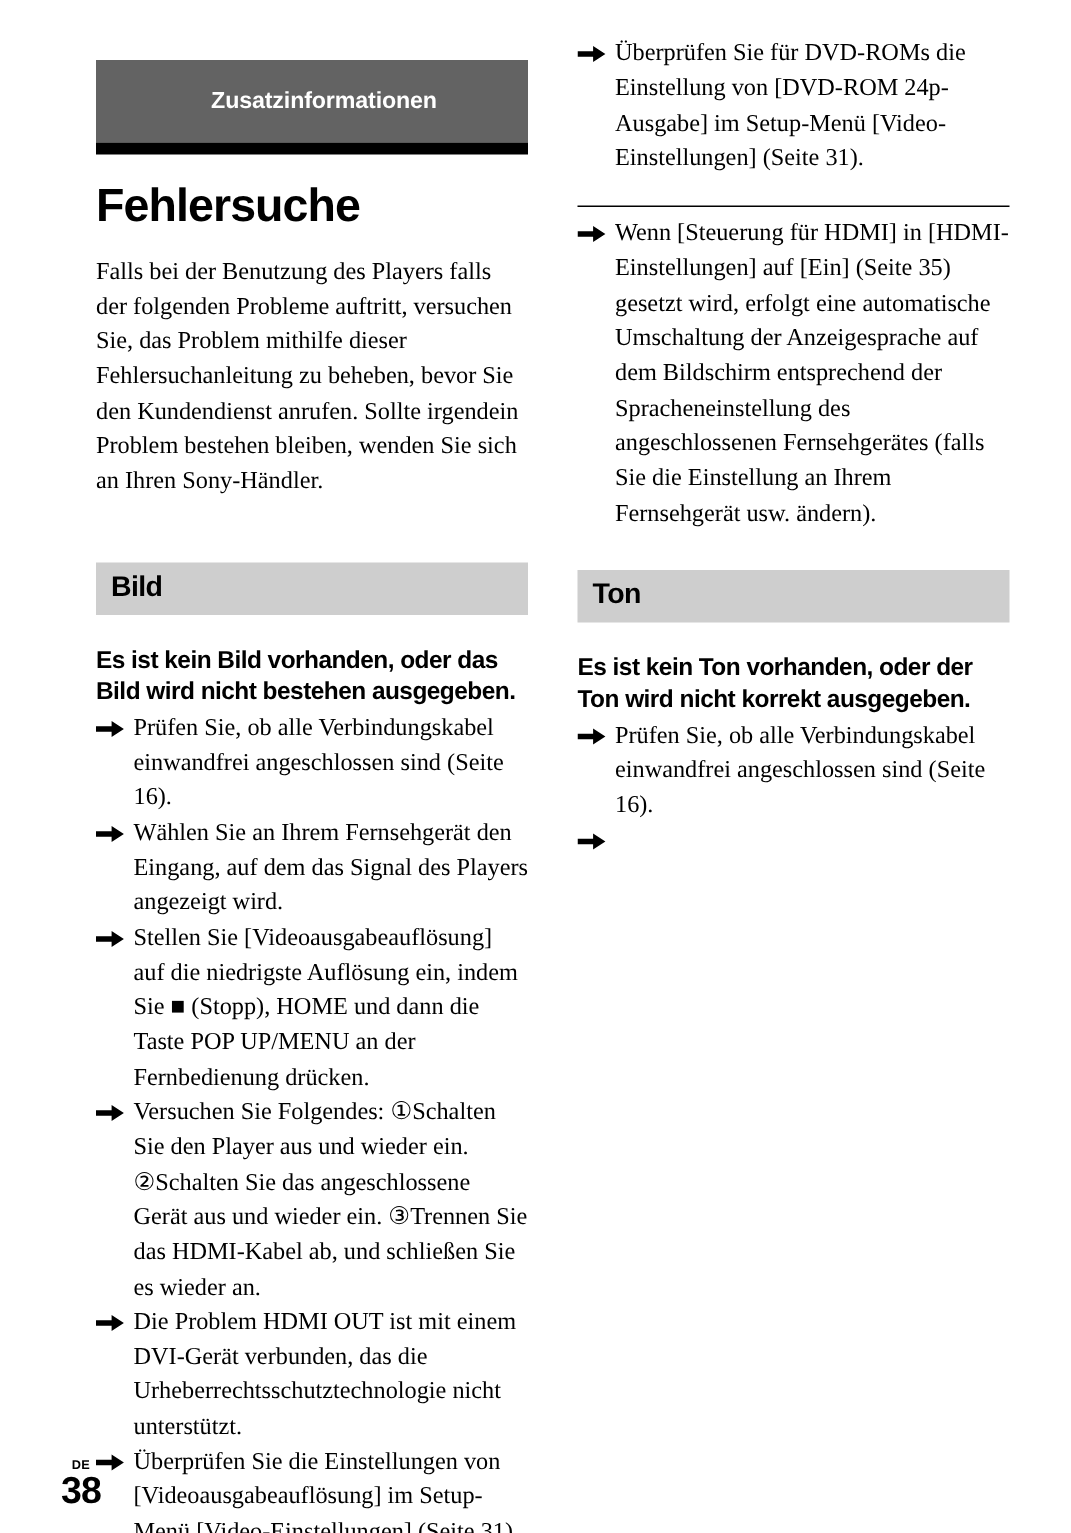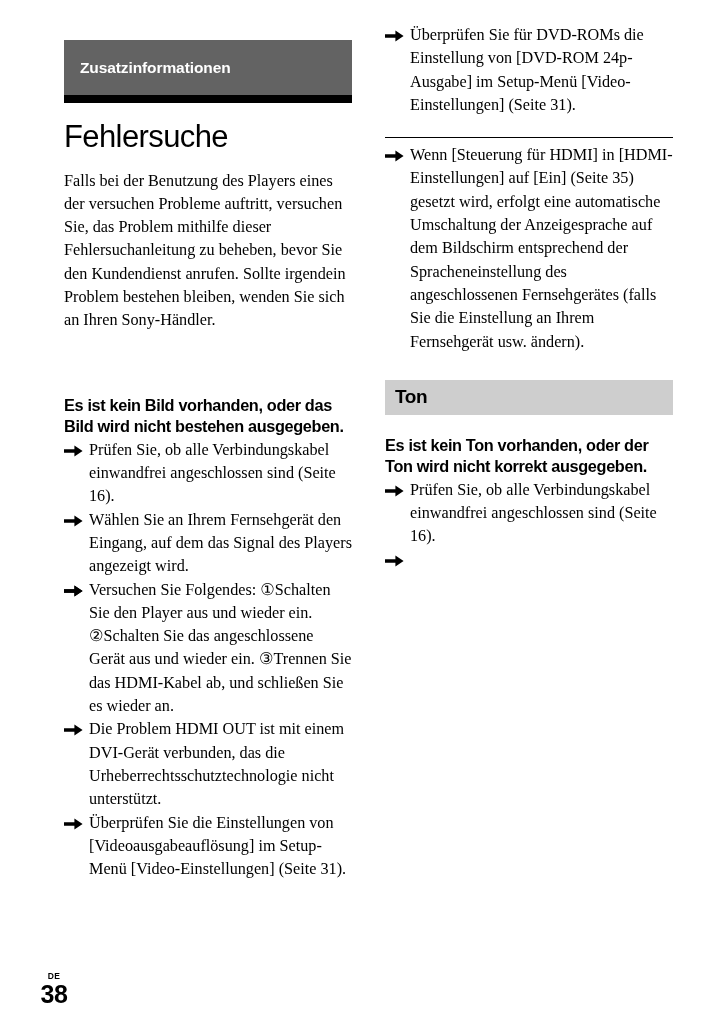--- a/index.html
+++ b/index.html
@@ -37,38 +37,39 @@
 
   
   .chapter-banner {
     margin-top: 40px;
     background: #636363;
     height: 55px;
     display: flex;
     align-items: center;
     box-sizing: border-box;
     padding-left: 16px;
+    justify-content: center;
   }
   .chapter-banner-label {
     color: #ffffff;
     font-family: "Liberation Sans", "DejaVu Sans", sans-serif;
     font-weight: bold;
     font-size: 15.5px;
     letter-spacing: -0.1px;
   }
   .chapter-rule {
     background: #000000;
     height: 8px;
     width: 100%;
   }
 
   
   .page-title {
     font-family: "Liberation Sans", "DejaVu Sans", sans-serif;
-    font-weight: normal;
+    font-weight: bold;
     font-size: 31px;
     letter-spacing: -0.6px;
     margin: 18px 0 0 0;
     line-height: 1.05;
   }
 
   
   .intro {
     font-size: 16.2px;
     line-height: 23.3px;
@@ -163,24 +164,27 @@
 
   <div class="col col-left">
 
     <div class="chapter-banner">
       <span class="chapter-banner-label">Zusatzinformationen</span>
     </div>
     <div class="chapter-rule"></div>
 
     <h1 class="page-title">Fehlersuche</h1>
 
-    <p class="intro">Falls bei der Benutzung des Players eines der versuchen Probleme auftritt, versuchen Sie, das Problem mithilfe dieser Fehlersuchanleitung zu beheben, bevor Sie den Kundendienst anrufen. Sollte irgendein Problem bestehen bleiben, wenden Sie sich an Ihren Sony-Händler.</p>
+    <p class="intro">Falls bei der Benutzung des Players falls der folgenden Probleme auftritt, versuchen Sie, das Problem mithilfe dieser Fehlersuchanleitung zu beheben, bevor Sie den Kundendienst anrufen. Sollte irgendein Problem bestehen bleiben, wenden Sie sich an Ihren Sony-Händler.</p>
 
     <div class="spacer-lg"></div>
 
+    <div class="section-band">
+      <span class="section-band-label">Bild</span>
+    </div>
 
     <div class="spacer-md"></div>
 
     <h2 class="problem-heading">Es ist kein Bild vorhanden, oder das Bild wird nicht bestehen ausgegeben.</h2>
 
     <ul class="arrow-list">
       <li>
         <span class="arrow-icon">
           <svg viewBox="0 0 19 12" width="19" height="12" aria-hidden="true">
             <path d="M0 4.2 H10.4 V0.6 L18.6 6 L10.4 11.4 V7.8 H0 Z" fill="#000"></path>
@@ -195,20 +199,21 @@
           </svg>
         </span>
         <span>Wählen Sie an Ihrem Fernsehgerät den Eingang, auf dem das Signal des Players angezeigt wird.</span>
       </li>
       <li>
         <span class="arrow-icon">
           <svg viewBox="0 0 19 12" width="19" height="12" aria-hidden="true">
             <path d="M0 4.2 H10.4 V0.6 L18.6 6 L10.4 11.4 V7.8 H0 Z" fill="#000"></path>
           </svg>
         </span>
+        <span>Stellen Sie [Videoausgabeauflösung] auf die niedrigste Auflösung ein, indem Sie ■ (Stopp), HOME und dann die Taste POP UP/MENU an der Fernbedienung drücken.</span>
       </li>
       <li>
         <span class="arrow-icon">
           <svg viewBox="0 0 19 12" width="19" height="12" aria-hidden="true">
             <path d="M0 4.2 H10.4 V0.6 L18.6 6 L10.4 11.4 V7.8 H0 Z" fill="#000"></path>
           </svg>
         </span>
         <span>Versuchen Sie Folgendes: ①Schalten Sie den Player aus und wieder ein. ②Schalten Sie das angeschlossene Gerät aus und wieder ein. ③Trennen Sie das HDMI-Kabel ab, und schließen Sie es wieder an.</span>
       </li>
       <li>

